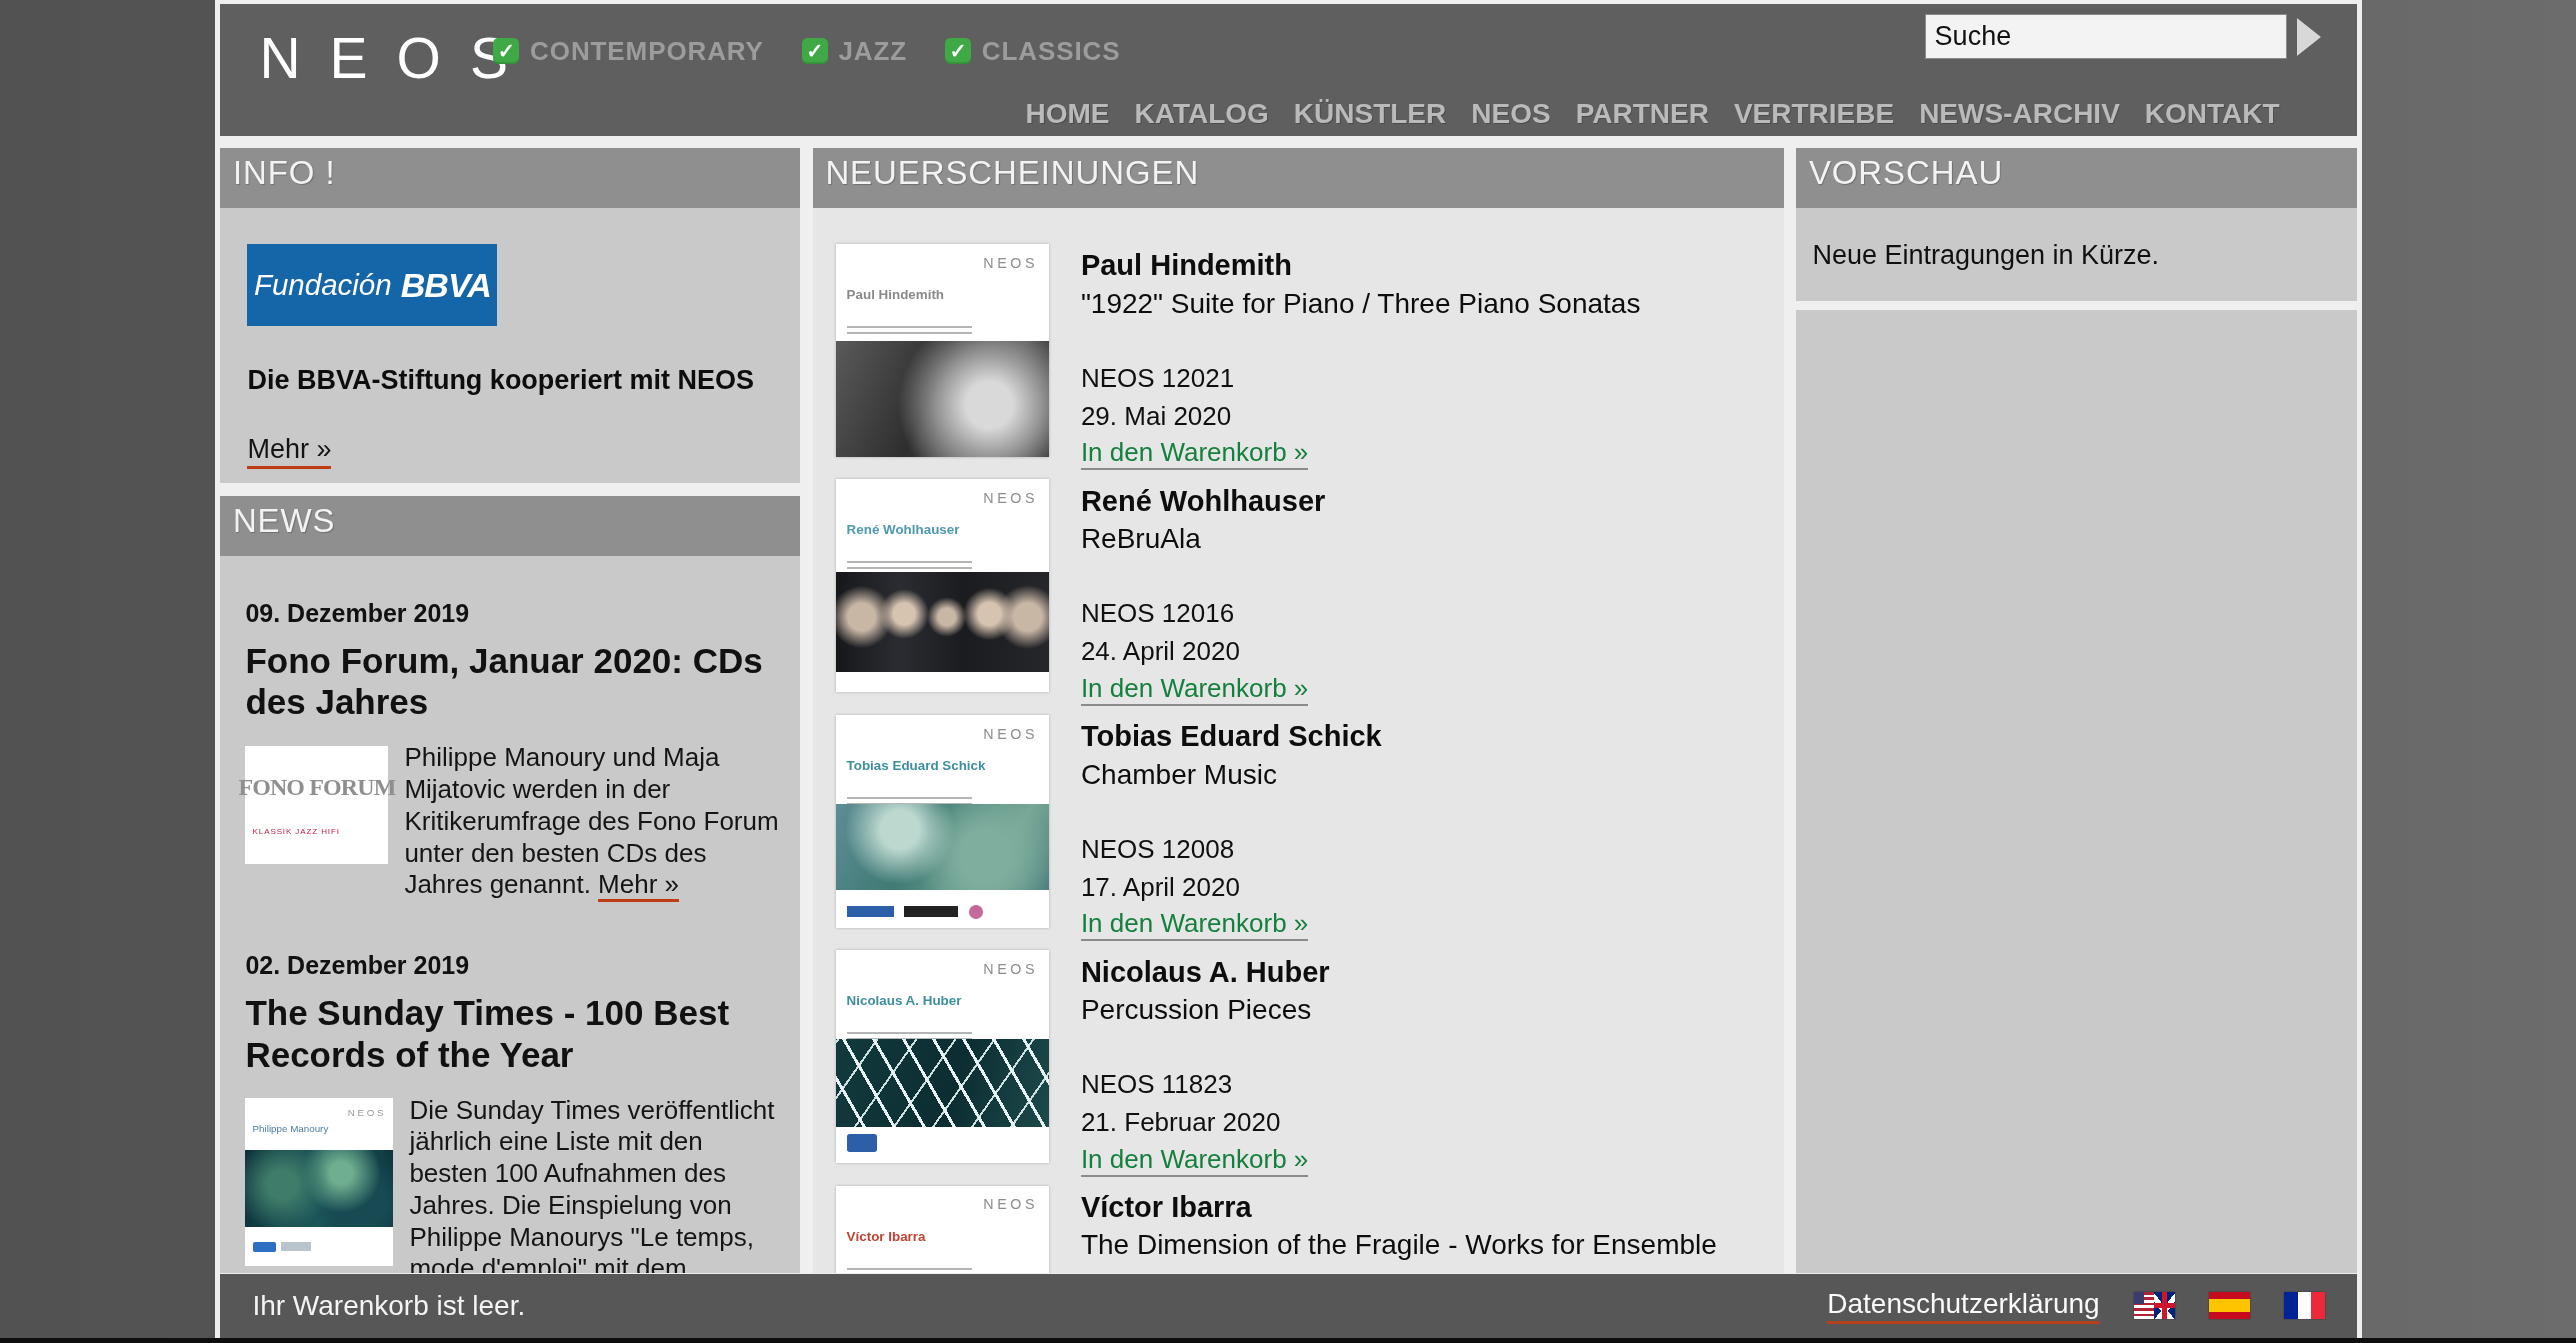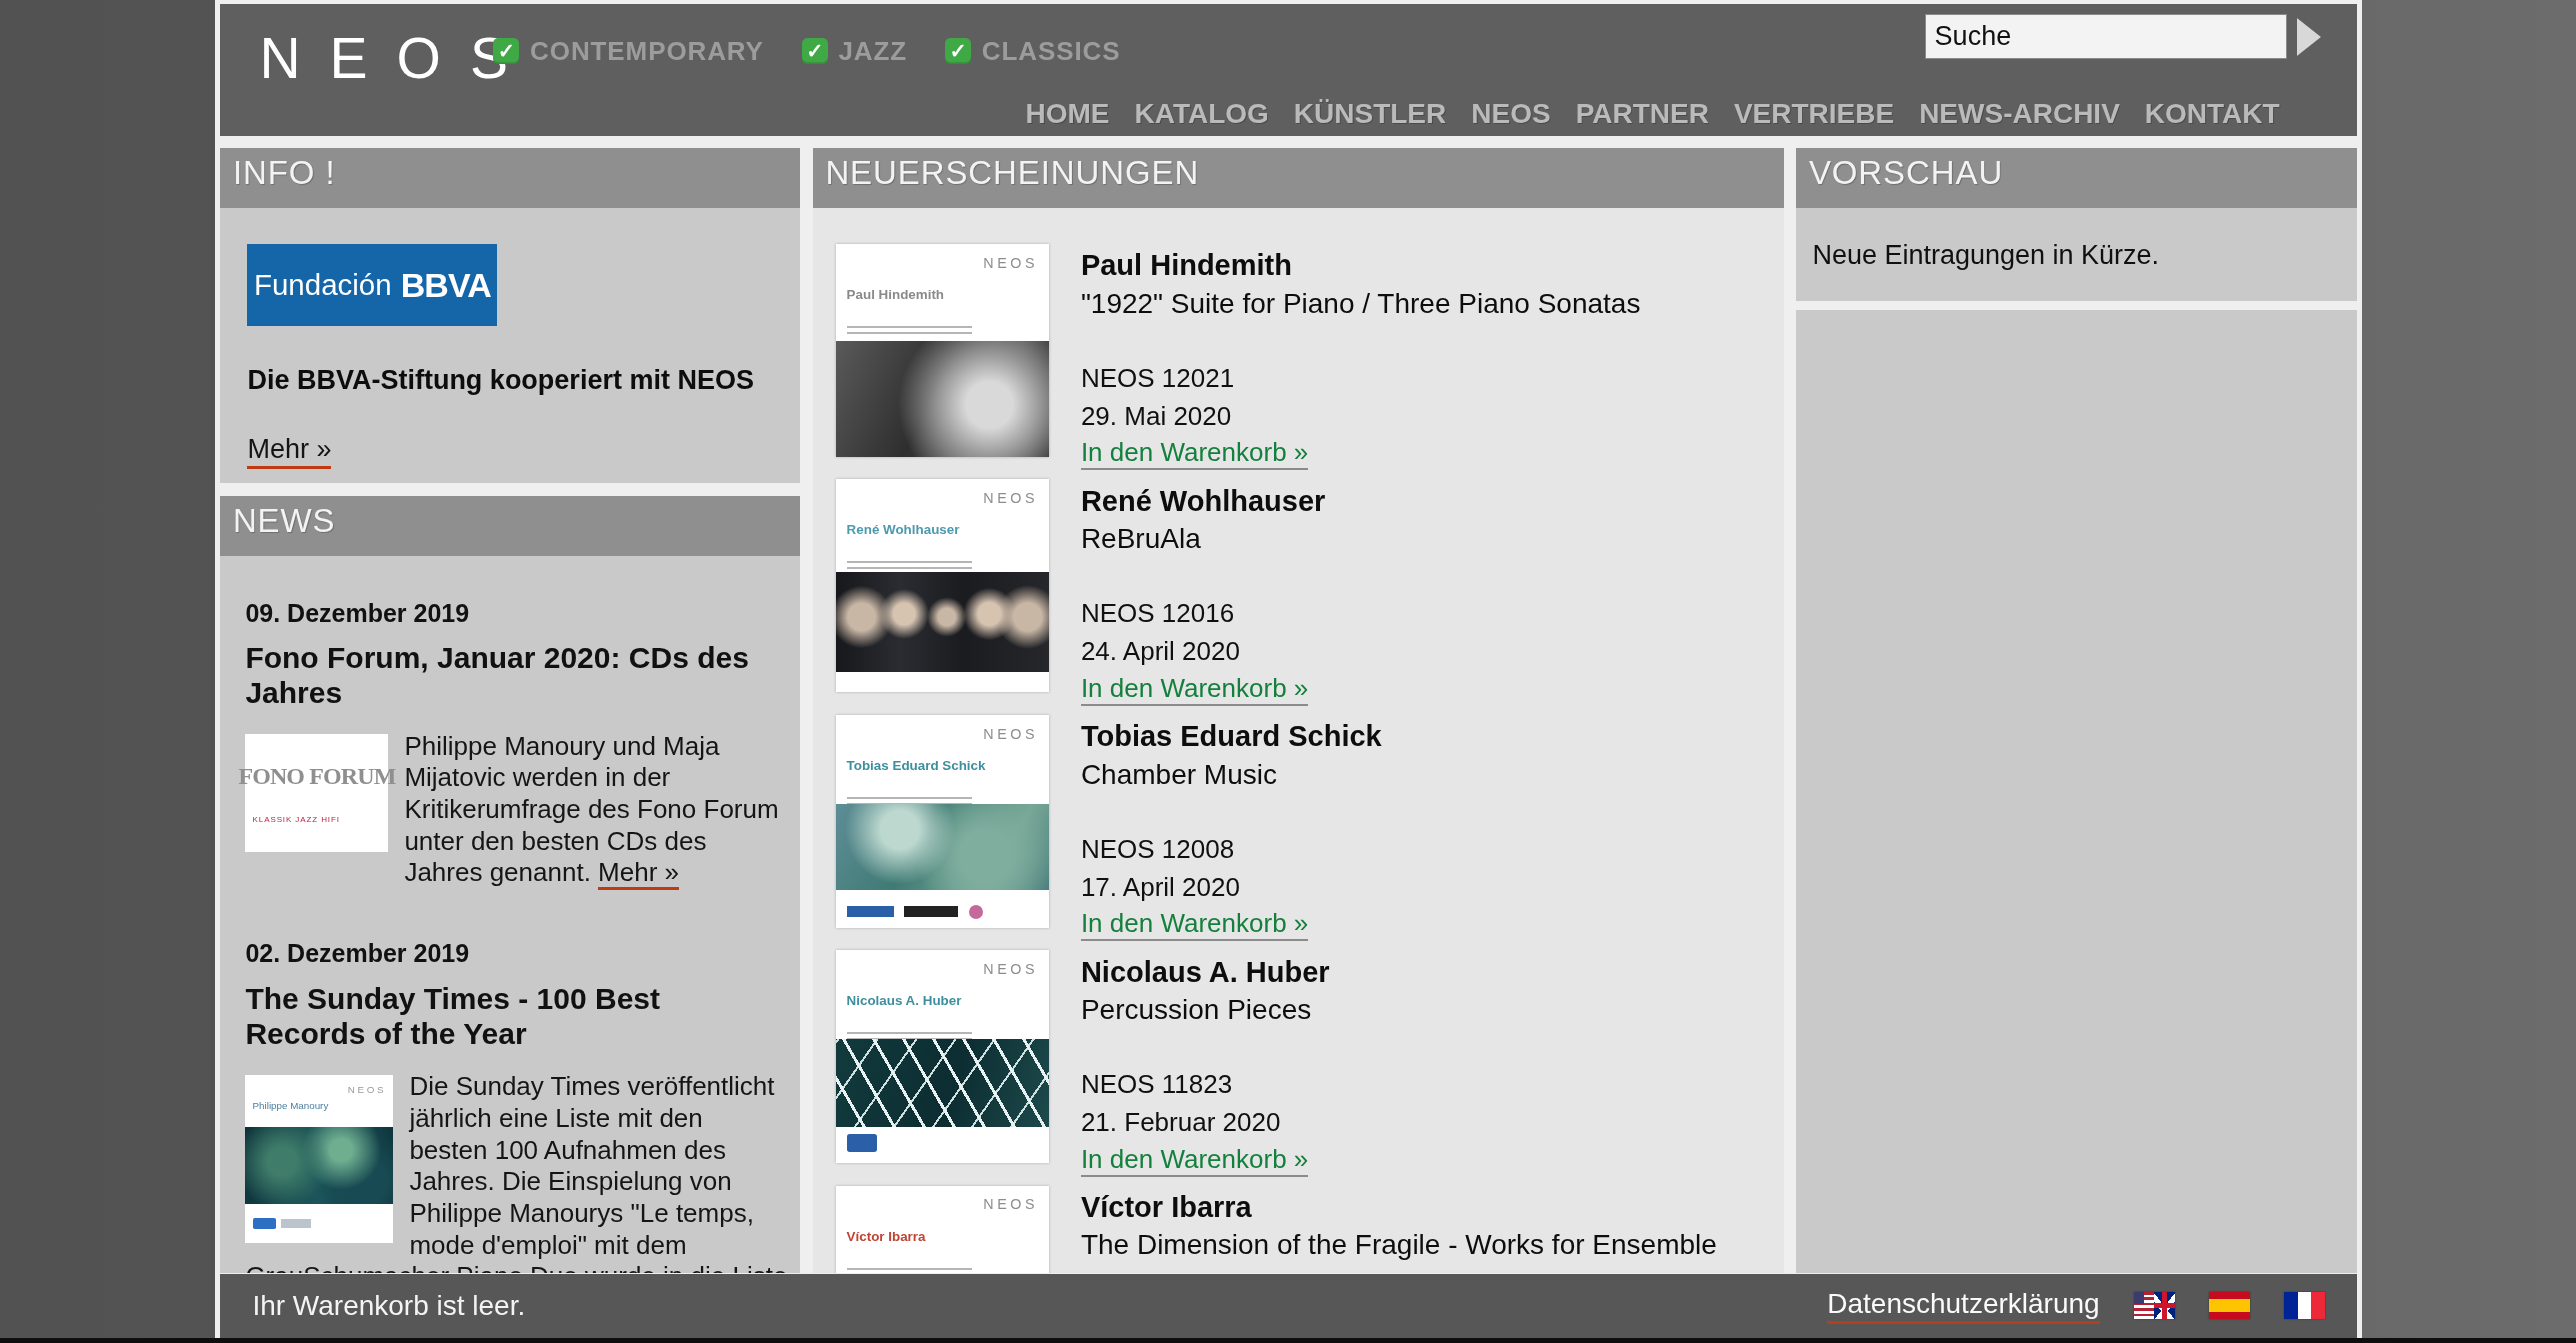--- a/index.html
+++ b/index.html
@@ -55,36 +55,36 @@
     height:60px;flex:0 0 auto;background:#8f8f8f;color:#f3f3f3;
     font-size:33px;line-height:50px;padding-left:12.5px;letter-spacing:0.9px;
     text-shadow:0.9px 0.9px 0.9px #6f6f6f;white-space:nowrap;
   }
   .box{background:#c9c9c9;}
 
   
   .info-box{height:275px;flex:0 0 auto;box-sizing:border-box;padding:36px 27px 0 27px;}
   .bbva-banner{
     width:250px;height:82px;background:#1565a9;color:#fff;
-    display:flex;align-items:center;justify-content:center;gap:9px;
+    display:flex;align-items:center;justify-content:center;gap:9px;font-style:italic;
   }
   .bbva-light{font-size:29.5px;font-weight:300;}
   .bbva-bold{font-size:34px;font-weight:700;letter-spacing:-0.9px;}
   .info-text{margin-top:39px;font-size:27px;font-weight:700;color:#0d0d0d;}
   .mehr-link{
     display:inline-block;margin-top:38px;font-size:27px;color:#141414;
     border-bottom:3.6px solid #c03a12;padding-bottom:0.9px;
   }
   .gap14{height:12.5px;flex:0 0 auto;}
 
   
   .news-box{flex:1;box-sizing:border-box;padding:43px 13px 0 25px;overflow:hidden;}
   .news-item{margin-bottom:50px;}
   .n-date{font-size:25px;font-weight:700;color:#111;margin-bottom:12.5px;}
-  .n-title{font-size:30px;font-weight:700;color:#111;line-height:1.18;margin-bottom:19.7px;}
+  .n-title{font-size:35px;font-weight:700;color:#111;line-height:1.18;margin-bottom:19.7px;}
   .n-body{font-size:26px;color:#151515;line-height:1.22;}
   .n-body::after{content:"";display:block;clear:both;}
   .n-thumb{float:left;margin:3.6px 16px 5.4px 0;background:#fff;}
   .mehr-inline{color:#141414;border-bottom:3.6px solid #c03a12;padding-bottom:0px;white-space:nowrap;}
 
   .thumb-fono{width:143px;height:118px;display:flex;flex-direction:column;align-items:center;justify-content:center;gap:24px;}
   .fono-word{font-family:"Liberation Serif",serif;font-weight:700;font-size:24px;color:#8f8f8f;letter-spacing:-0.9px;white-space:nowrap;}
   .fono-sub{font-size:8px;color:#c22047;align-self:flex-start;margin-left:7.2px;letter-spacing:0.9px;}
   .thumb-manoury{width:148px;height:168px;position:relative;overflow:hidden;}
   .tm-top{height:52px;position:relative;}

